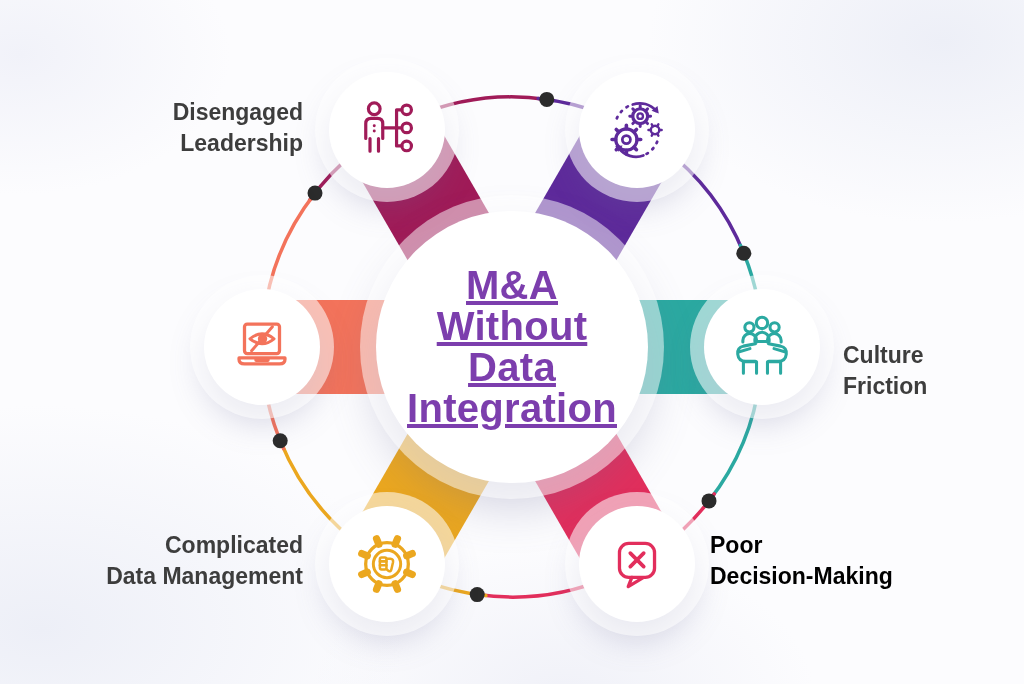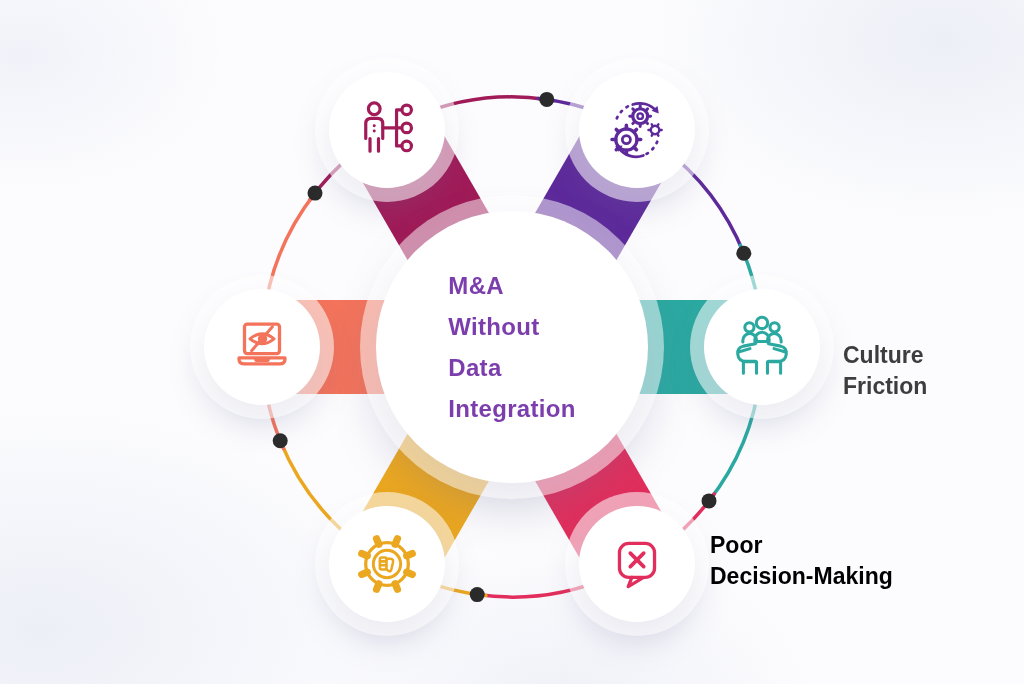--- a/index.html
+++ b/index.html
@@ -23,22 +23,22 @@
     box-shadow:0 0 0 14px rgba(255,255,255,.55), 0 16px 34px rgba(105,105,150,.28);
   }
   .node svg{display:block;}
   .center-circle{
     position:absolute;left:376px;top:211px;width:272px;height:272px;border-radius:50%;
     background:#ffffff;z-index:2;
     display:flex;align-items:center;justify-content:center;
     box-shadow:0 0 0 16px rgba(255,255,255,.5), 0 22px 48px rgba(105,105,150,.30);
   }
   .center-title{
-    white-space:pre-line;
-    font-size:24px;line-height:41px;font-weight:bold;letter-spacing:.3px;
+    white-space:pre-line;text-align:center;
+    font-size:40px;line-height:41px;font-weight:bold;letter-spacing:.3px;text-decoration:underline;
   }
   .node-label{
     position:absolute;z-index:4;white-space:pre-line;
     font-size:23px;line-height:31px;font-weight:bold;
   }
   .lbl-disengaged{left:55px;top:97px;width:248px;text-align:right;}
   .lbl-disrupted{left:710px;top:97px;width:290px;text-align:left;}
   .lbl-culture{left:843px;top:316px;width:175px;text-align:left;margin-top:24px;}
   .lbl-poor{left:710px;top:530px;width:290px;text-align:left;}
   .lbl-complicated{left:35px;top:530px;width:268px;text-align:right;}
@@ -161,17 +161,21 @@
     <svg width="70" height="70" viewBox="0 0 64 64" fill="none" stroke="currentColor" stroke-width="3" stroke-linecap="round" stroke-linejoin="round">
       <rect x="16" y="11" width="32" height="27" rx="2.5"></rect>
       <path d="M11 42 H53 V43.5 Q53 47.5 48 47.5 H16 Q11 47.5 11 43.5 Z"></path>
       <path d="M25 42 h14 v2.2 q0 1.6 -1.6 1.6 h-10.8 q-1.6 0 -1.6 -1.6 z" fill="currentColor" stroke="none"></path>
       <path d="M21 24.5 Q32 15.5 43 24.5 Q32 33.5 21 24.5 Z" stroke-width="2.7"></path>
       <circle cx="32.5" cy="24.5" r="4.3" fill="currentColor" stroke="none"></circle>
       <path d="M41.5 13.5 L22.5 35.5" stroke-width="2.7"></path>
     </svg>
   </div>
 
+  <div class="node-label lbl-disengaged" style="color: rgb(61, 61, 61);">Disengaged
+Leadership</div>
   <div class="node-label lbl-culture" style="color: rgb(61, 61, 61);">Culture
 Friction</div>
   <div class="node-label lbl-poor" style="color: #000000;">Poor
 Decision-Making</div>
+  <div class="node-label lbl-complicated" style="color: rgb(61, 61, 61);">Complicated
+Data Management</div>
 </div>
 
 </body></html>

